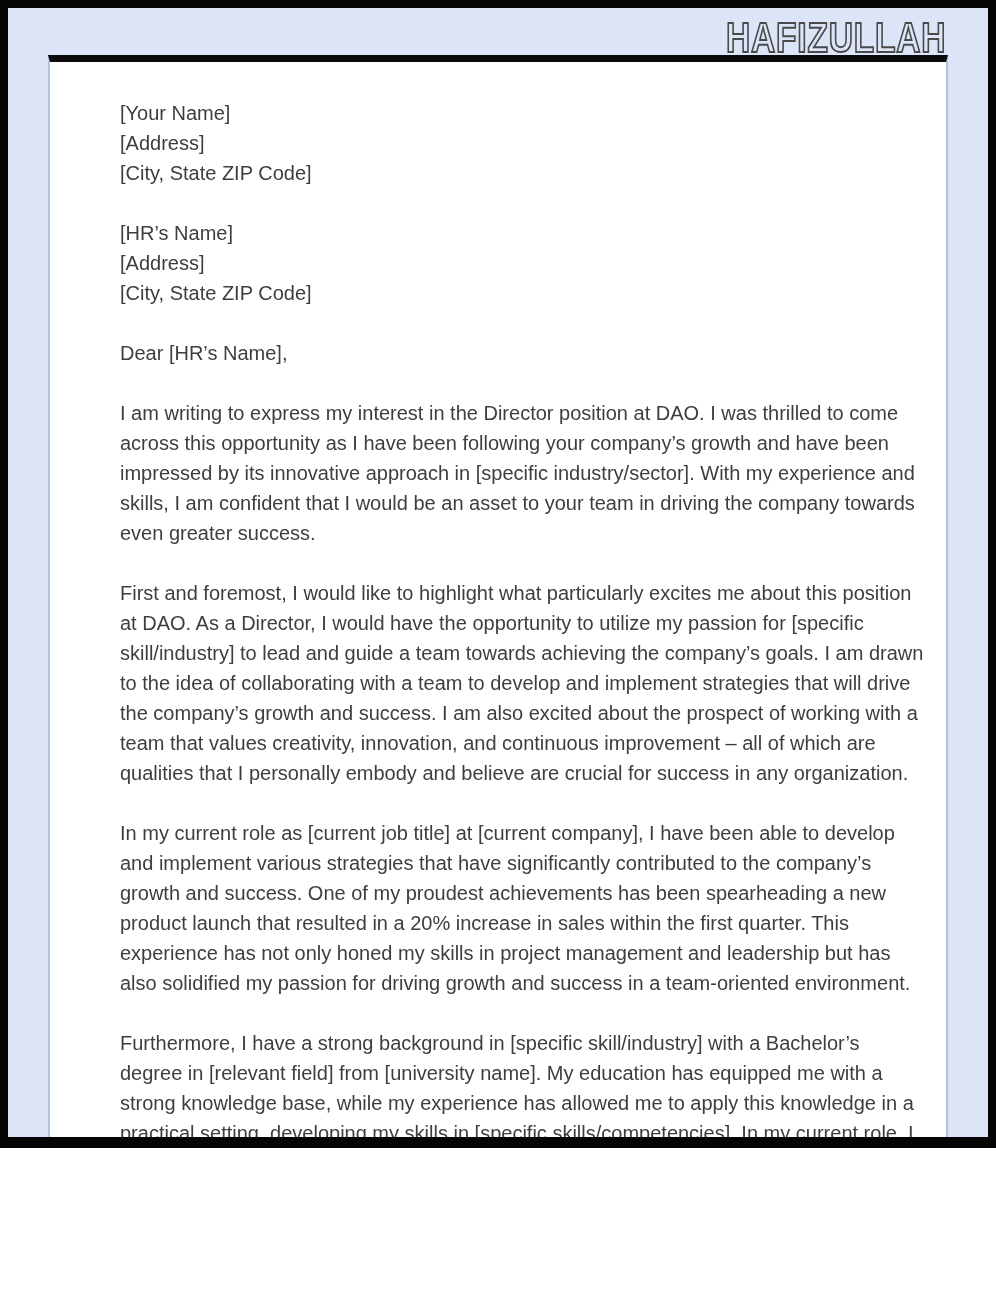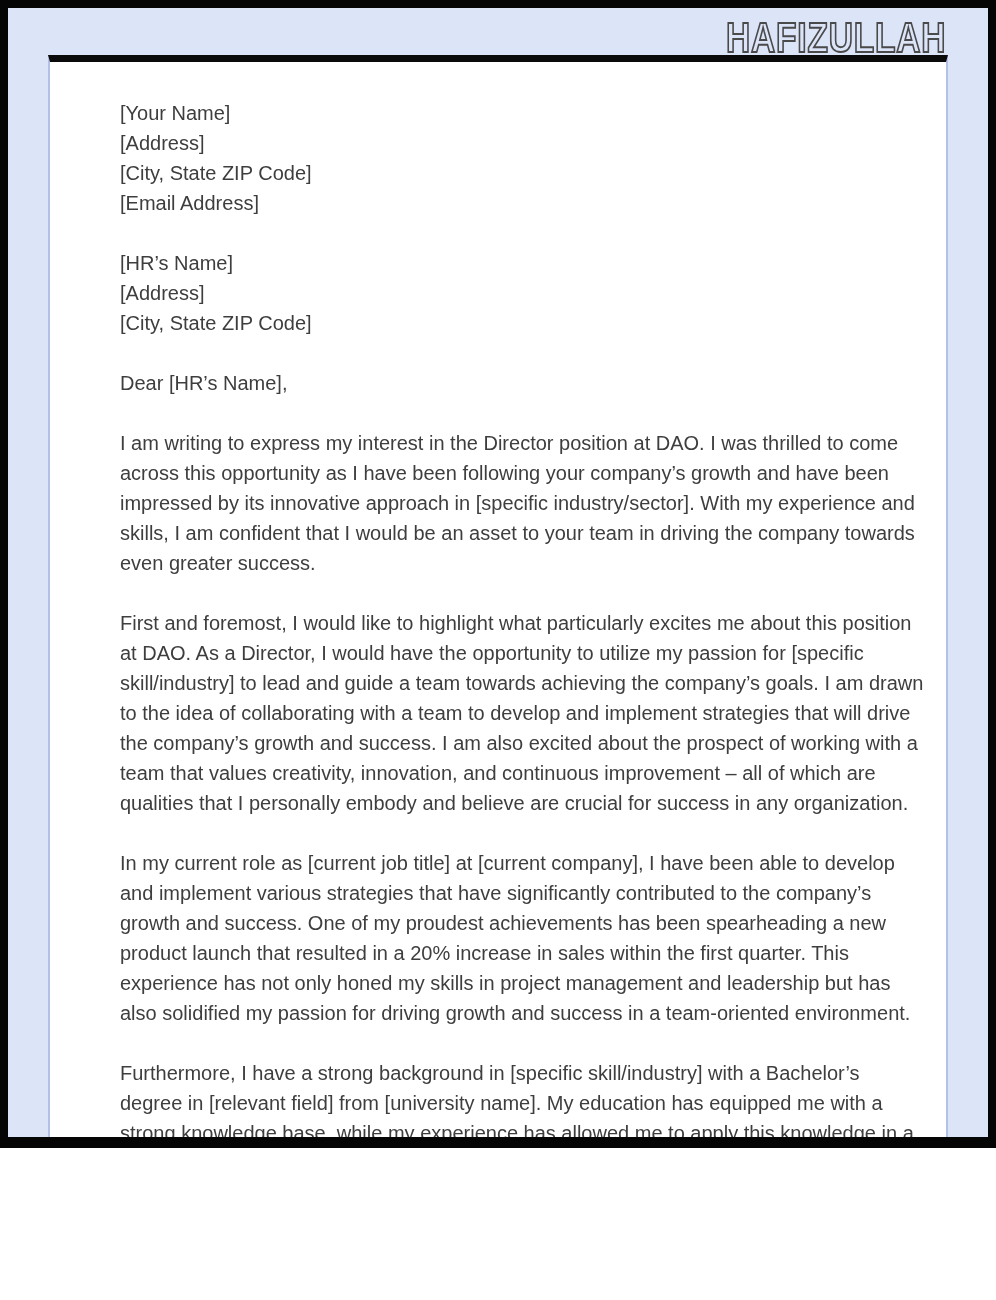--- a/index.html
+++ b/index.html
@@ -77,21 +77,20 @@
   <div class="logo">HAFIZULLAH</div>
 
   <div class="page"></div>
 
   <div class="content">
 
     <div class="block">
       <div class="line">[Your Name]</div>
       <div class="line">[Address]</div>
       <div class="line">[City, State ZIP Code]</div>
-      <div class="line">[Email Address]</div>
     </div>
 
     <div class="block">
       <div class="line">[HR’s Name]</div>
       <div class="line">[Address]</div>
       <div class="line">[City, State ZIP Code]</div>
     </div>
 
     <div class="block">Dear [HR’s Name],</div>
 

